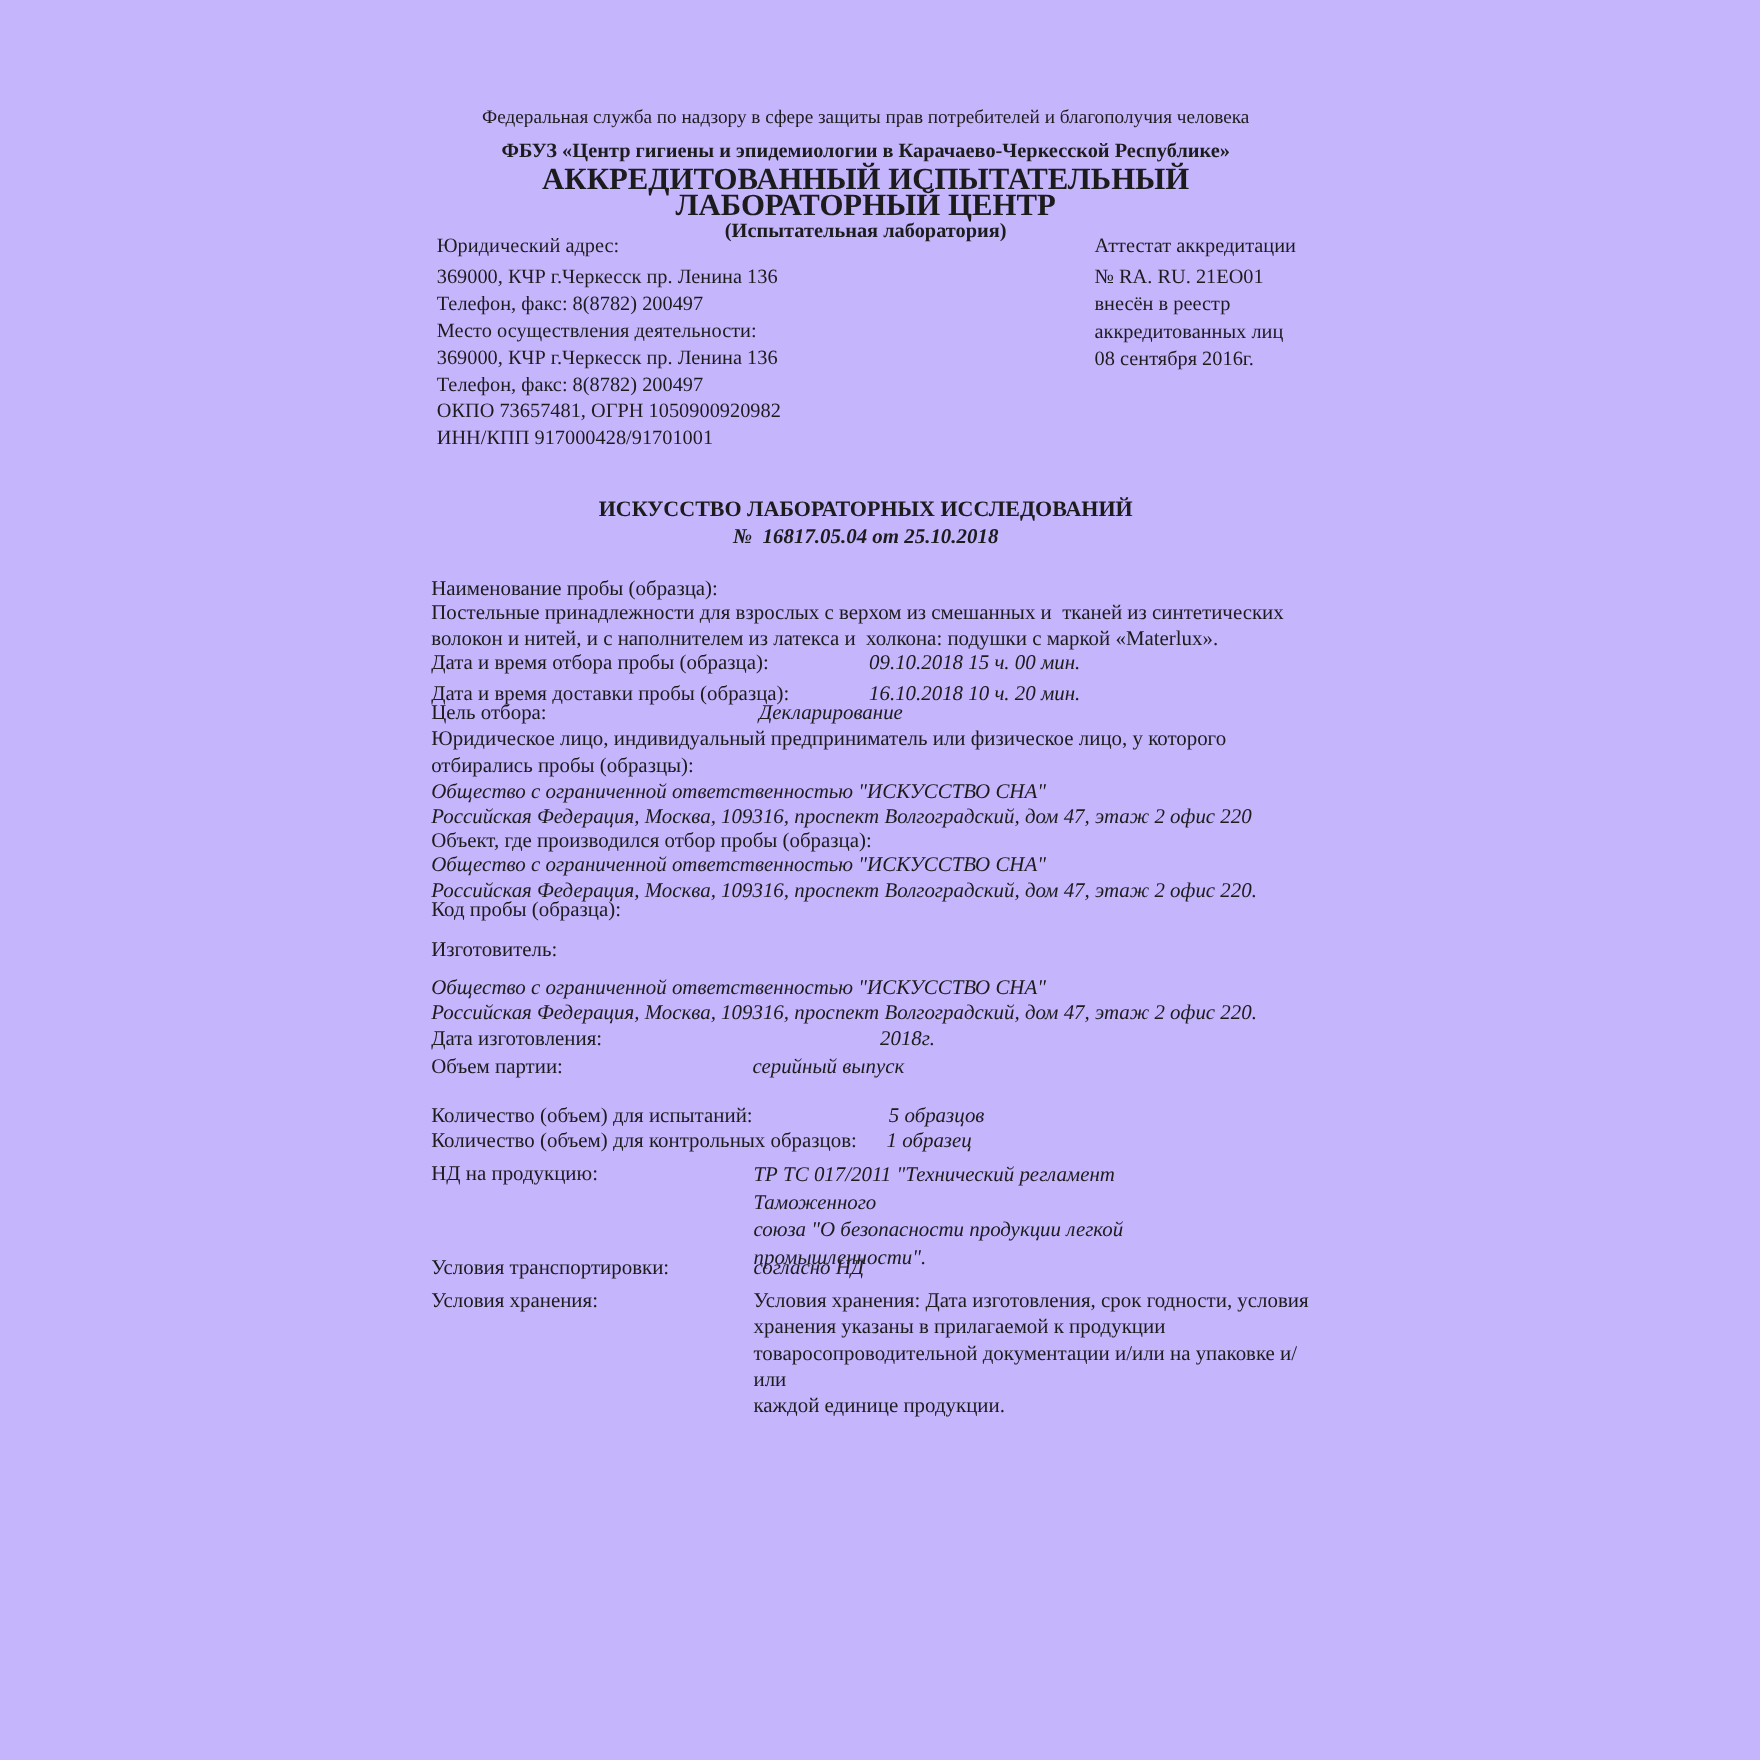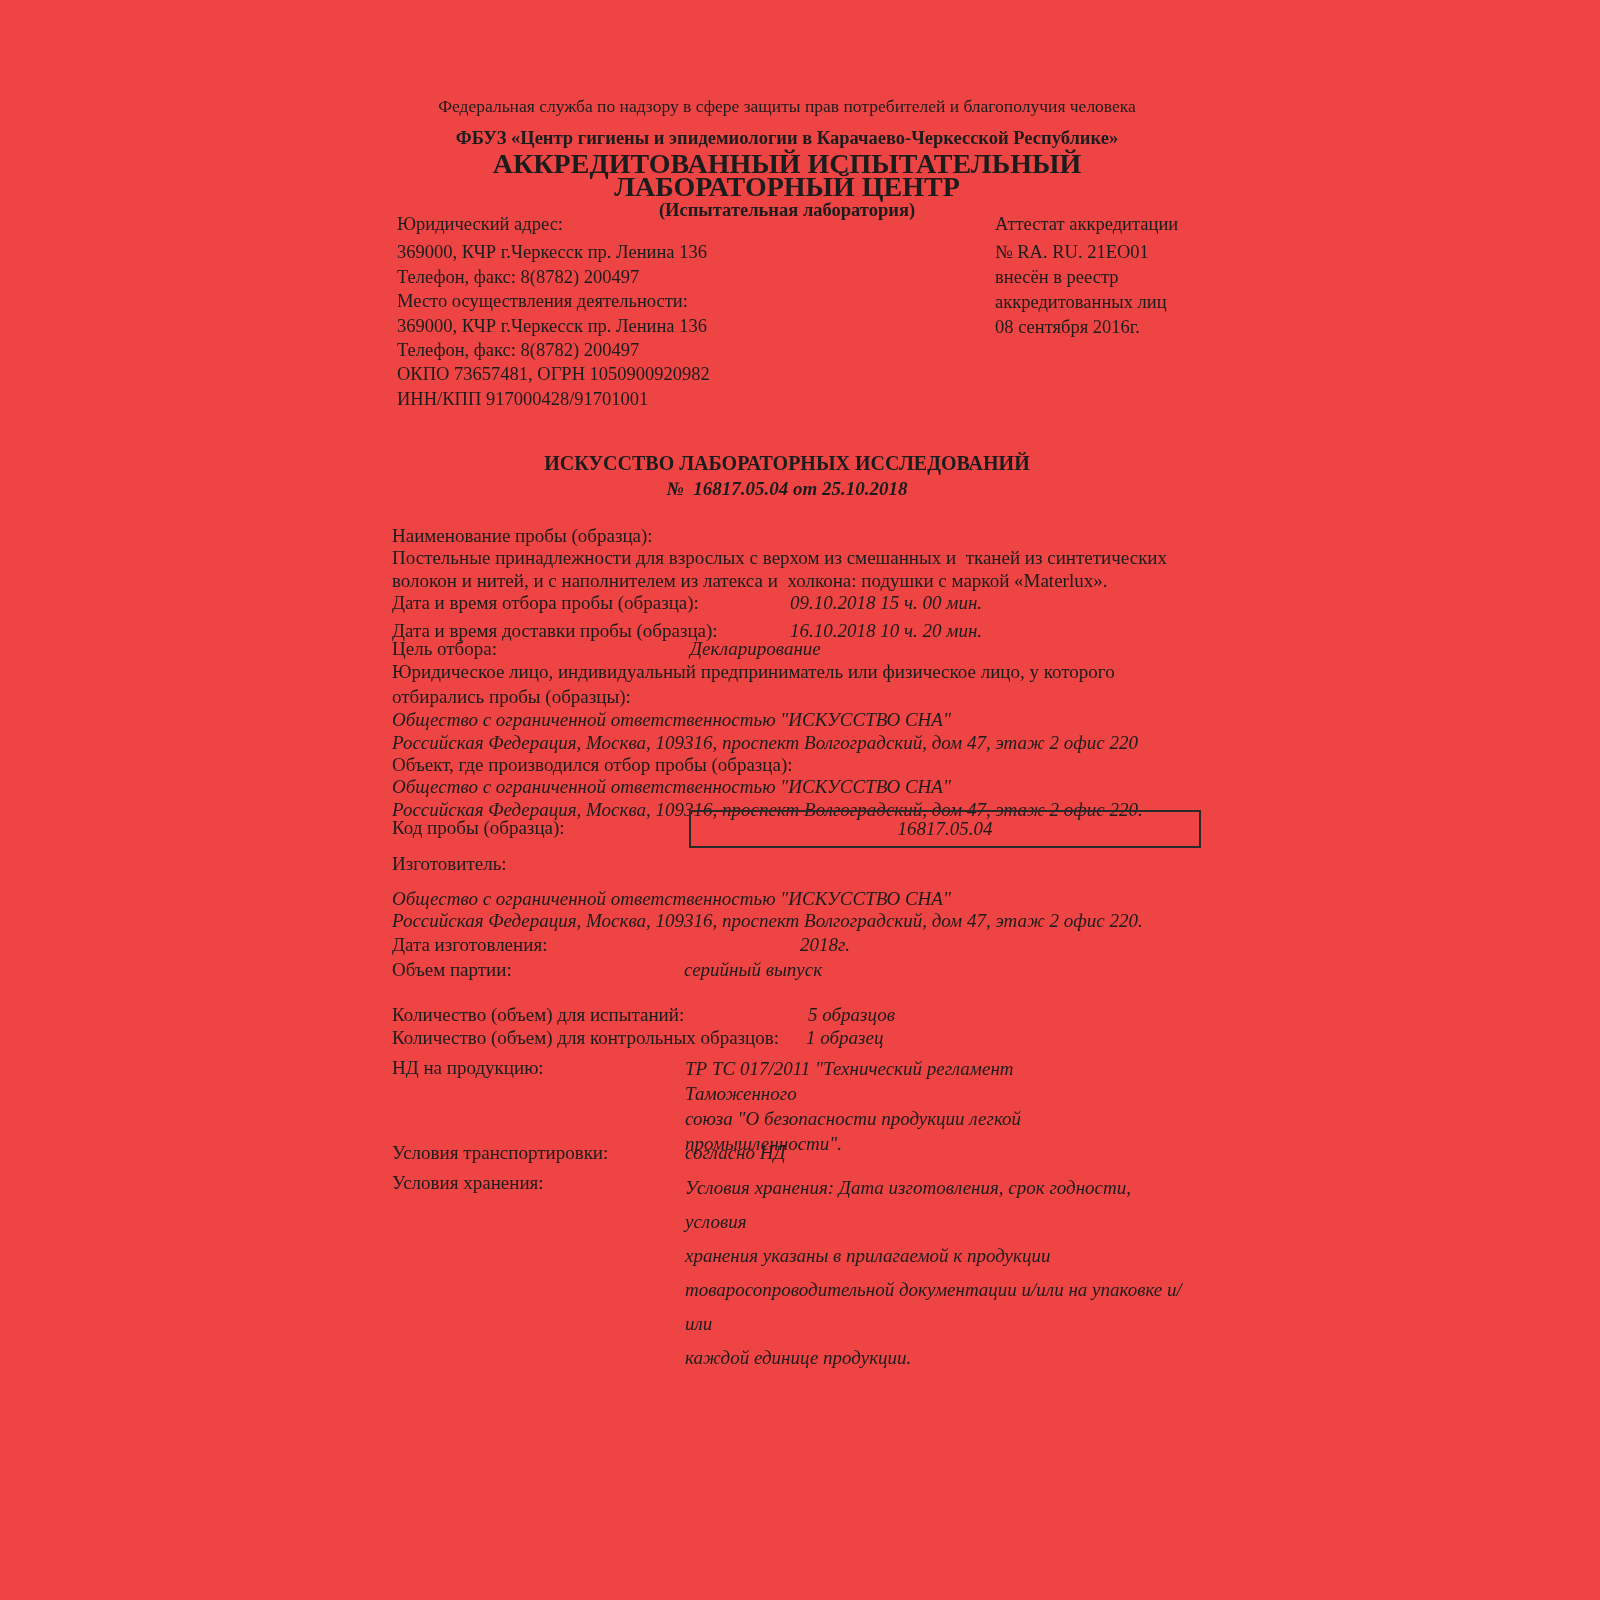--- a/index.html
+++ b/index.html
@@ -11,21 +11,21 @@
     width: 1600px;
     height: 1600px;
     font-family: "Liberation Serif", "DejaVu Serif", serif;
     color: #1c1c1c;
     position: relative;
   }
   .page {
     position: relative;
     width: 1600px;
     height: 1600px;
-    background: #ef4444;
+    background: #c4b5fd;
     overflow: hidden;
   }
   .sec {
     position: absolute;
     left: 392px;
     width: 790px;
     font-size: 19px;
   }
   .c { text-align: center; }
   .b { font-weight: bold; }
@@ -90,21 +90,21 @@
   #body3 .row { line-height: 23px; }
   #body3 .qty1 .val { left: 416px; }
   #body3 .qty2 .val { left: 414px; }
   #body3 .nd-row { margin-top: 7px; height: 75px; }
   #body3 .nd-row .valblock { position: absolute; left: 293px; top: 0; width: 440px; }
   #body3 .nd-row .valblock div { line-height: 25px; font-style: italic; }
   #body3 .tr-row { margin-top: 10px; }
   #body3 .tr-row .val { left: 293px; }
   #body3 .st-row { margin-top: 7px; }
   #body3 .st-row .valblock { position: absolute; left: 293px; top: 0; width: 512px; }
-  #body3 .st-row .valblock div { line-height: 34px; font-style: italic; }
+  #body3 .st-row .valblock div { line-height: 24px; }
 </style>
 </head>
 <body>
 
 <div class="page">
 
   <div class="sec c" id="hdr">
     <div class="l1">Федеральная служба по надзору в сфере защиты прав потребителей и благополучия человека</div>
     <div class="l2 b">ФБУЗ «Центр гигиены и эпидемиологии в Карачаево-Черкесской Республике»</div>
     <div class="l3 b">АККРЕДИТОВАННЫЙ ИСПЫТАТЕЛЬНЫЙ ЛАБОРАТОРНЫЙ ЦЕНТР</div>
@@ -159,23 +159,20 @@
     <div class="ll2">отбирались пробы (образцы):</div>
     <div class="org i">Общество с ограниченной ответственностью "ИСКУССТВО СНА"</div>
     <div class="org i">Российская Федерация, Москва, 109316, проспект Волгоградский, дом 47, этаж 2 офис 220</div>
     <div class="org">Объект, где производился отбор пробы (образца):</div>
     <div class="org i">Общество с ограниченной ответственностью "ИСКУССТВО СНА"</div>
     <div class="org i">Российская Федерация, Москва, 109316, проспект Волгоградский, дом 47, этаж 2 офис 220.</div>
   </div>
 
   <div class="sec" id="coderow">
     <div class="lab">Код пробы (образца):</div>
-    <div class="code-box">
-      <span>16817.05.04</span>
-    </div>
   </div>
 
   <div class="sec" id="manu-label">
     <div class="bodyline">Изготовитель:</div>
   </div>
 
   <div class="sec" id="manu">
     <div class="org i">Общество с ограниченной ответственностью "ИСКУССТВО СНА"</div>
     <div class="org i">Российская Федерация, Москва, 109316, проспект Волгоградский, дом 47, этаж 2 офис 220.</div>
     <div class="row mdate-row">

